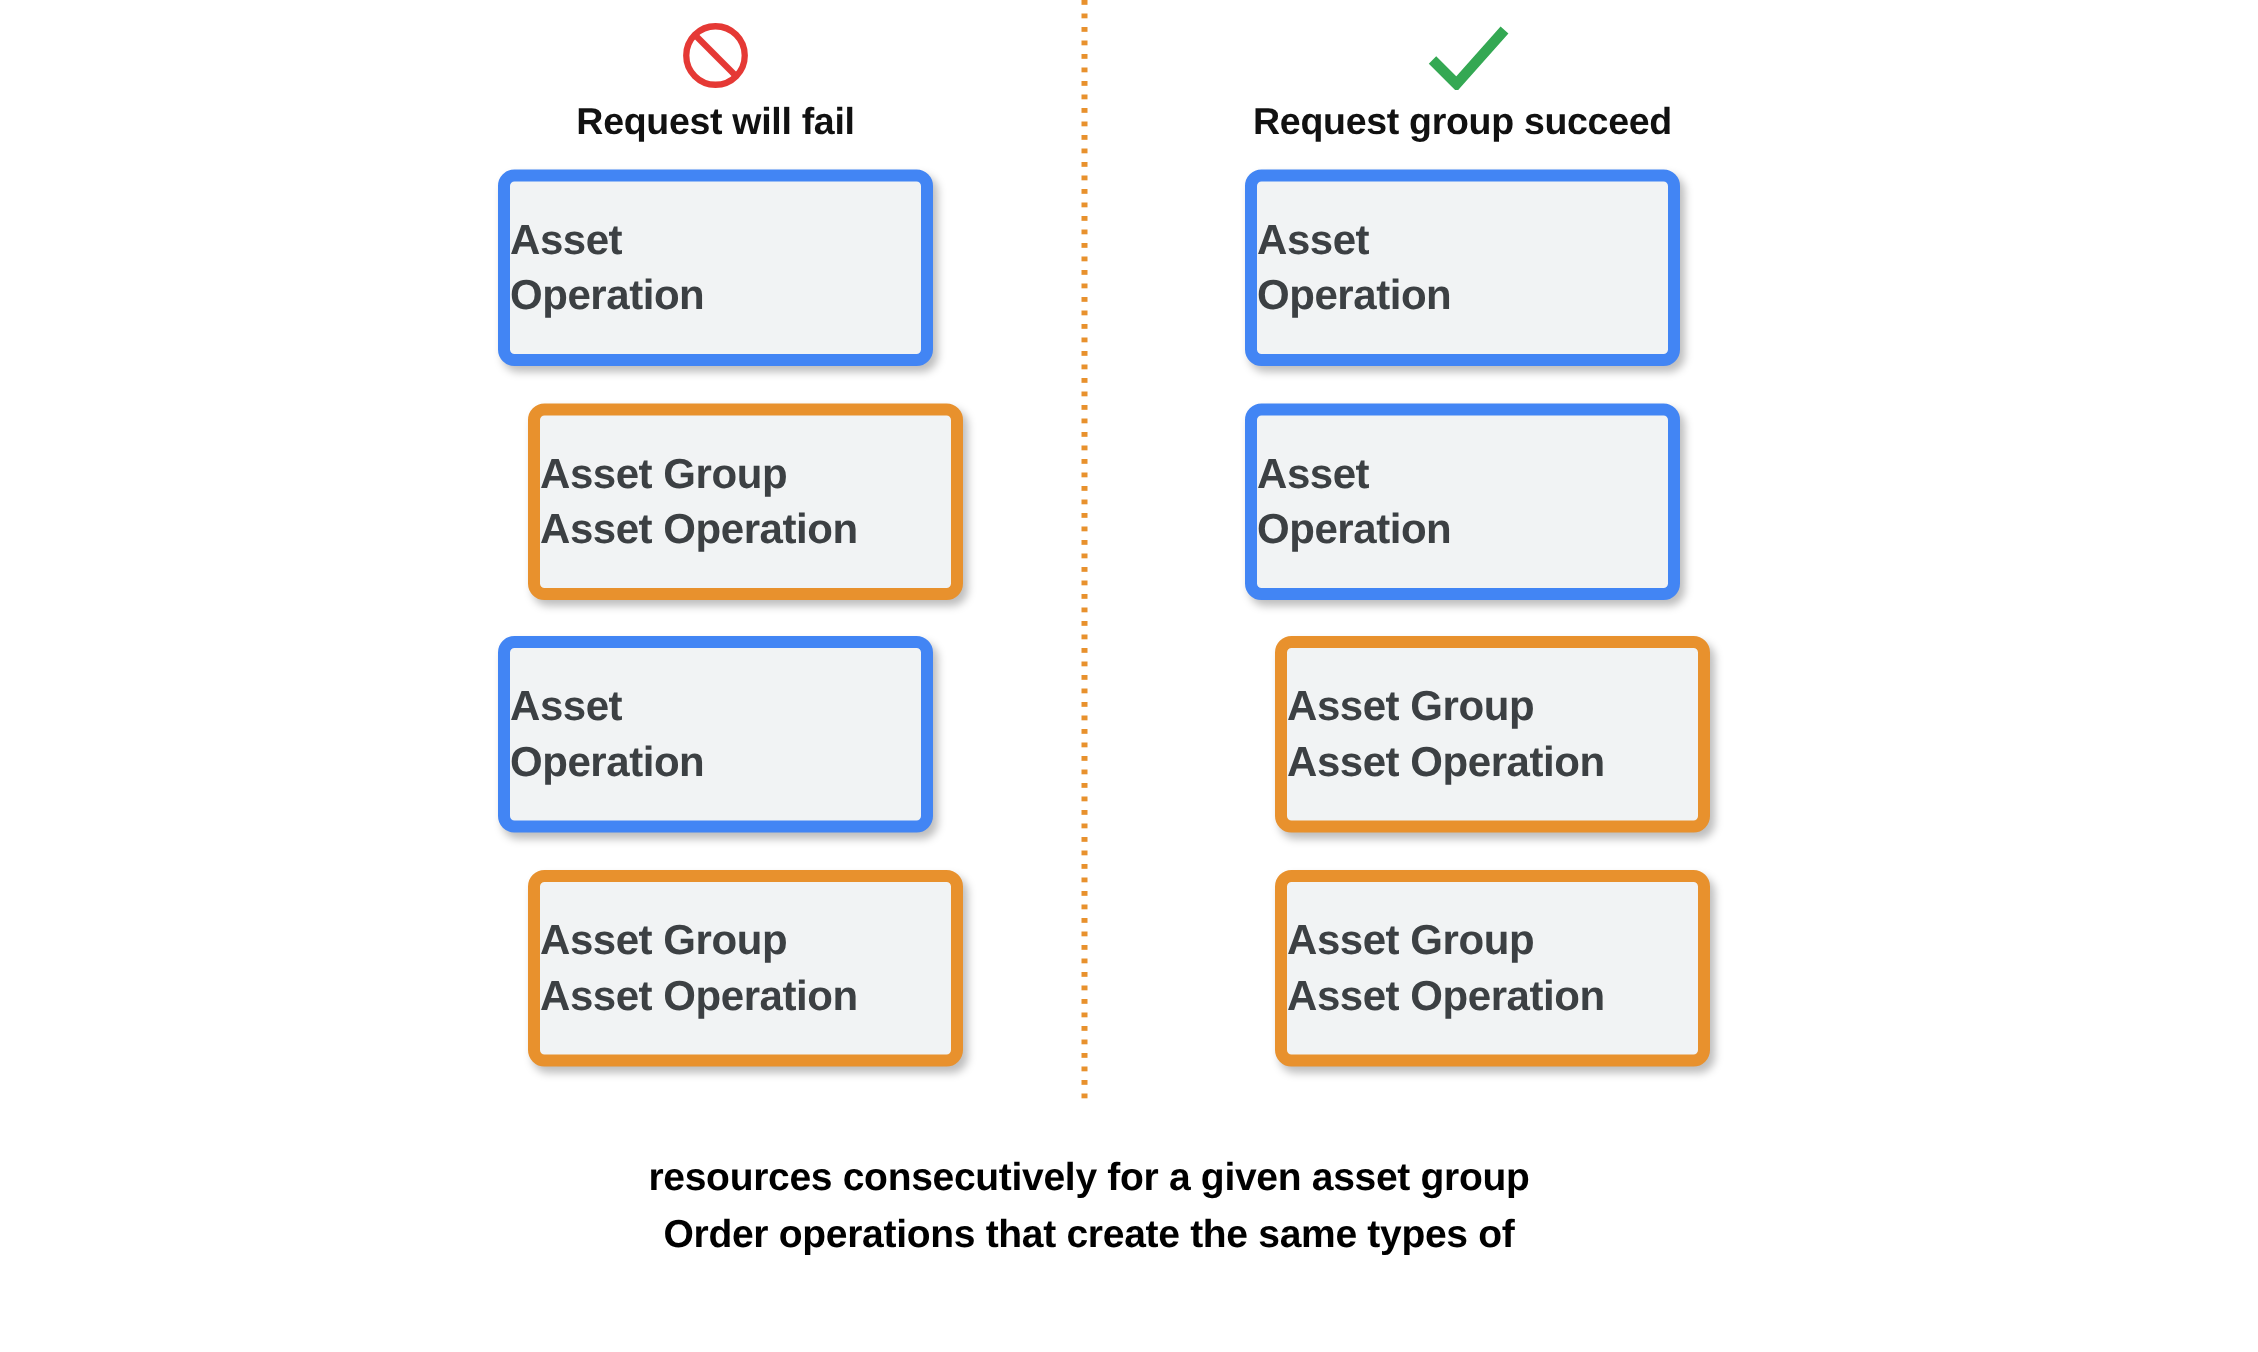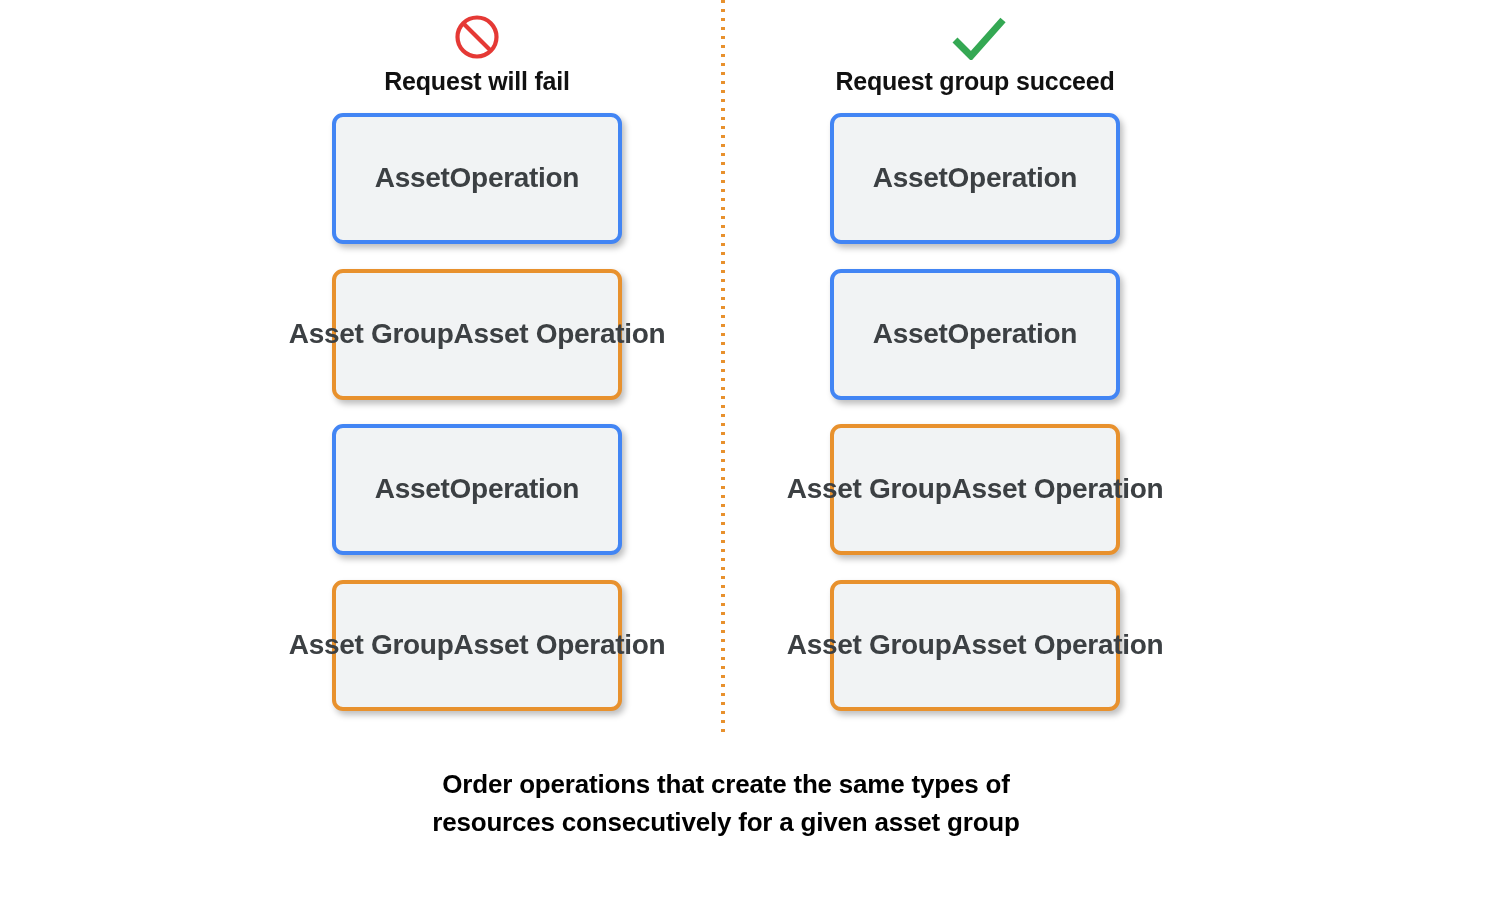--- a/index.html
+++ b/index.html
@@ -46,30 +46,30 @@
     line-height:1.1;
     white-space:nowrap;
   }
 
   
   .box {
     position:absolute;
     left:0; width:290px; height:131px;
     background:#F1F3F4;
     border-radius:11px;
-    border:4px solid #f97316;
+    border:8px solid #f97316;
     box-shadow:3px 4px 6px rgba(0,0,0,0.26);
     display:flex;
-    flex-direction:row;
-    align-items:center;
+    flex-direction:column;
+    align-items:flex-start;
     justify-content:center;
     text-align:center;
   }
   .box.blue   { border-color:#4285F4; }
-  .box.orange { border-color:#E8912D; }
+  .box.orange { border-color:#E8912D;margin-left:20px; }
 
   .box-line {
     font-size:28px;
     font-weight:bold;
     color:#3C4043;
     line-height:1.30;
     letter-spacing:-0.3px;
     white-space:nowrap;
   }
 
@@ -152,17 +152,17 @@
       <div class="box-line">Asset Operation</div>
     </div>
 
     <div class="box orange" style="top:580px;">
       <div class="box-line">Asset Group</div>
       <div class="box-line">Asset Operation</div>
     </div>
   </div>
 
   <div class="caption">
+    <span>resources consecutively for a given asset group</span>
     <span>Order operations that create the same types of</span>
-    <span>resources consecutively for a given asset group</span>
   </div>
 
 </div>
 
 </body></html>

